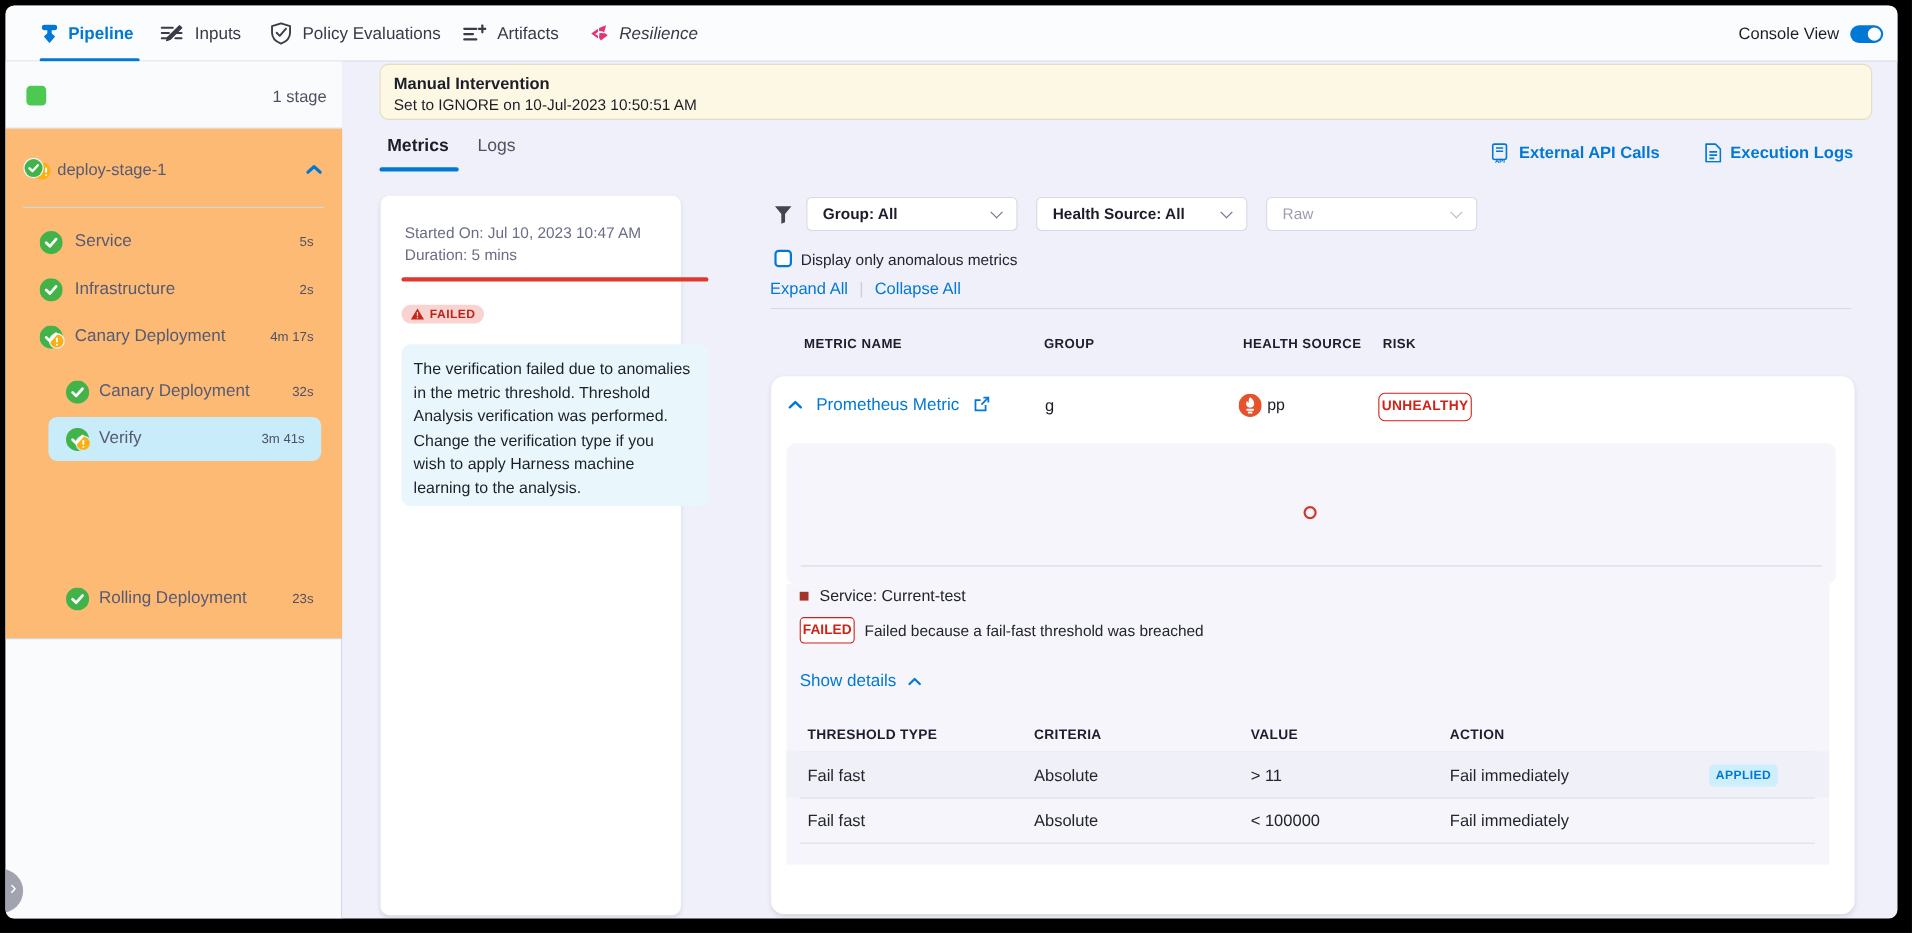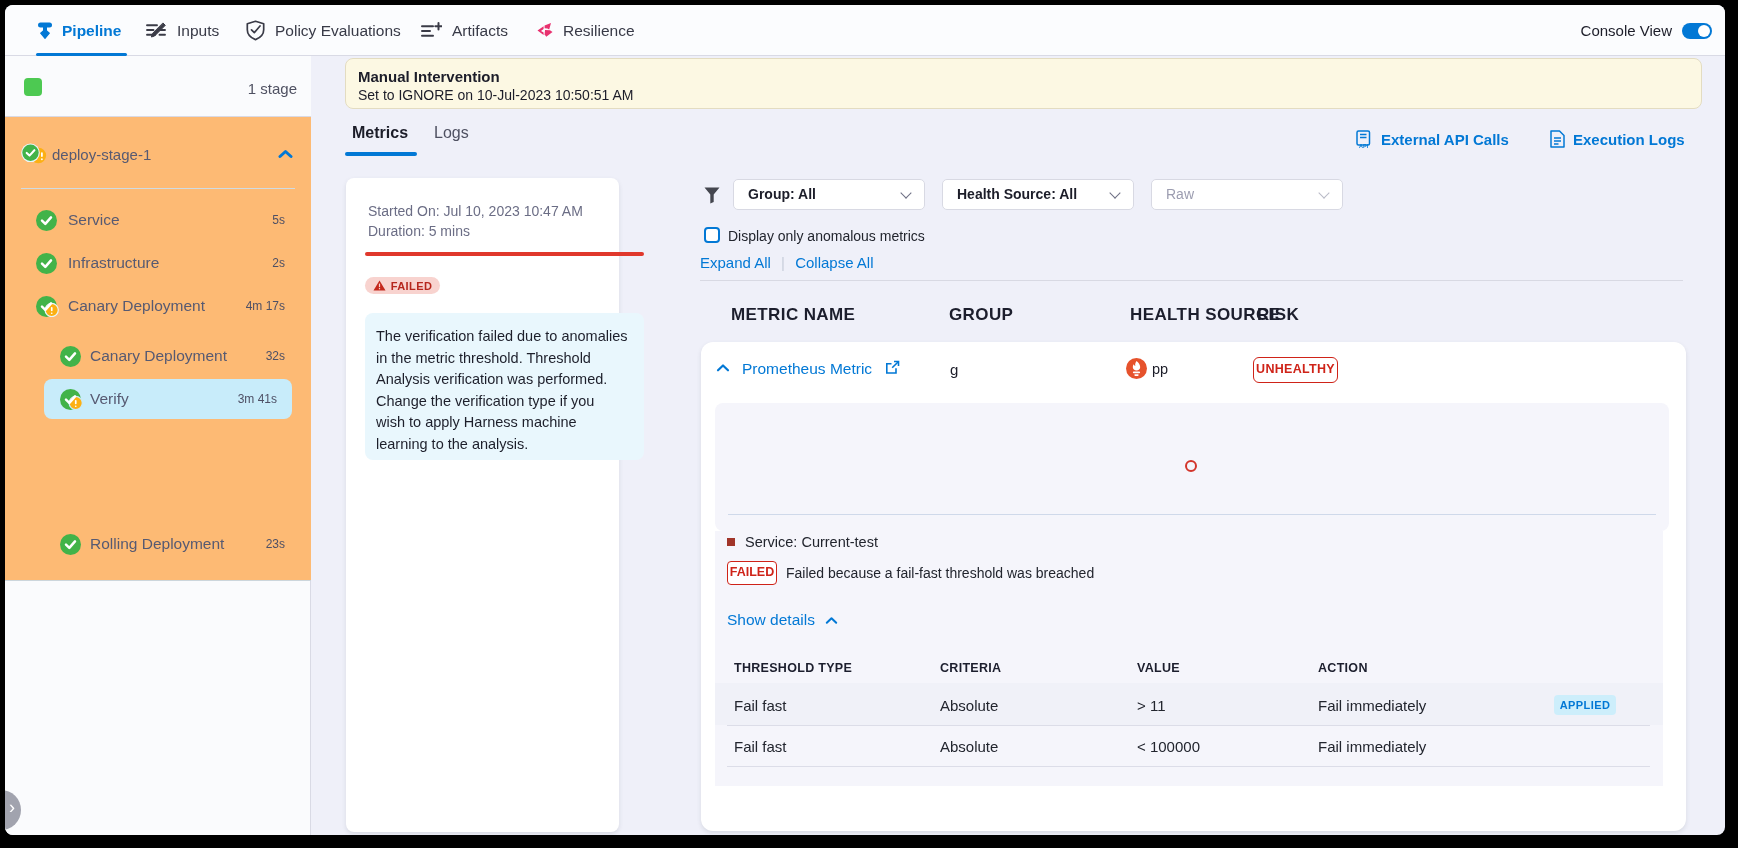--- a/index.html
+++ b/index.html
@@ -42,21 +42,21 @@
 #failpill { position:absolute; left:19px; top:99px; width:75px; height:17px; background:#f8d3cf; border-radius:9px; display:flex; align-items:center; justify-content:center; gap:5px; }
 #failpill span { font-size:11px; font-weight:700; color:#b6271d; letter-spacing:.4px; }
 #infobox { position:absolute; left:19px; top:135px; width:279px; height:147px; background:#e9f7fd; border-radius:8px; padding:13px 0 0 11px; font-size:14.5px; line-height:21.5px; white-space:nowrap; color:#1d1f2b; }
 
 .dd { position:absolute; top:174px; width:192px; height:31px; background:#fff; border:1px solid #d8d9e3; border-radius:5px; font-size:14px; font-weight:700; color:#1c1d29; line-height:29px; padding-left:14px; }
 .dd .chev { position:absolute; right:14px; top:9px; width:8px; height:8px; border-right:1.6px solid #6d6f84; border-bottom:1.6px solid #6d6f84; transform:rotate(45deg); }
 #checkbox { position:absolute; left:699px; top:222px; width:16px; height:16px; border:2px solid #0278d5; border-radius:4px; background:#fff; }
 #cblabel { position:absolute; left:723px; top:223px; font-size:14px; color:#22252e; }
 #expall { position:absolute; left:695px; top:249px; font-size:15px; color:#0278d5; }
 #divider1 { position:absolute; left:695px; top:275px; width:983px; height:1px; background:#d8d9e3; }
-.th { position:absolute; top:300px; font-size:17px; font-weight:700; color:#1c1e2d; letter-spacing:.4px; }
+.th { position:absolute; top:300px; font-size:12px; font-weight:700; color:#1c1e2d; letter-spacing:.4px; }
 
 #mcard { position:absolute; left:696px; top:337px; width:985px; height:489px; background:#fff; border-radius:12px; box-shadow:0 2px 4px rgba(96,97,112,.16); }
 #mname { position:absolute; left:41px; top:18px; font-size:15.5px; color:#0278d5; }
 #mgroup { position:absolute; left:249px; top:19px; font-size:15px; color:#1c1d29; }
 #mpp { position:absolute; left:451px; top:19px; font-size:14.5px; color:#1c1d29; }
 #unhealthy { position:absolute; left:552px; top:15px; width:85px; height:26px; border:1.5px solid #cf2318; border-radius:6px; color:#cf2318; font-size:12.5px; font-weight:700; letter-spacing:.3px; text-align:center; line-height:23px; background:#fff; }
 #chartpanel { position:absolute; left:14px; top:61px; width:954px; height:128px; background:#f5f5fb; border-radius:8px; }
 #detpanel { position:absolute; left:14px; top:189px; width:948px; height:255px; background:#f5f5fb; }
 #axis { position:absolute; left:13px; top:111px; width:928px; height:1px; background:#cfd9ea; }
 #redcirc { position:absolute; left:470px; top:57px; width:12px; height:12px; border:2px solid #d3352b; border-radius:50%; }
@@ -103,21 +103,21 @@
     <div class="navitem" style="left:416px;">
       <svg width="21" height="18" viewBox="0 0 21 18" fill="none" stroke="#3a3b47" stroke-width="2" stroke-linecap="round">
           <path d="M1 4.2 H12"></path>
           <path d="M1 9 H9"></path>
           <path d="M1 13.8 H12"></path>
           <path d="M17.5 1 V7.4"></path>
           <path d="M14.3 4.2 H20.7"></path>
         </svg>
       <span>Artifacts</span>
     </div>
-    <div class="navitem" style="left:532px;">
+    <div class="navitem" style="left:532px;font-style:italic;">
       <svg width="16" height="17" viewBox="0 0 16 17">
           <path d="M0.5 8.4 L6.6 4.2 L6.6 7.1 L4 8.9 L6.6 10.6 L6.6 13 Z" fill="#e8316f"></path>
           <path d="M7.6 3.5 L14 1 L12.2 7.6 L10.5 6.5 L7.6 6.2 Z" fill="#e8316f"></path>
           <path d="M8 8 L13 8.2 L15.5 10 L9.3 14.8 L7.6 12.4 Z" fill="#e8316f"></path>
         </svg>
       <span>Resilience</span>
     </div>
     <div id="pipeline-underline"></div>
     <div id="consoleview">
         <span>Console View</span>

